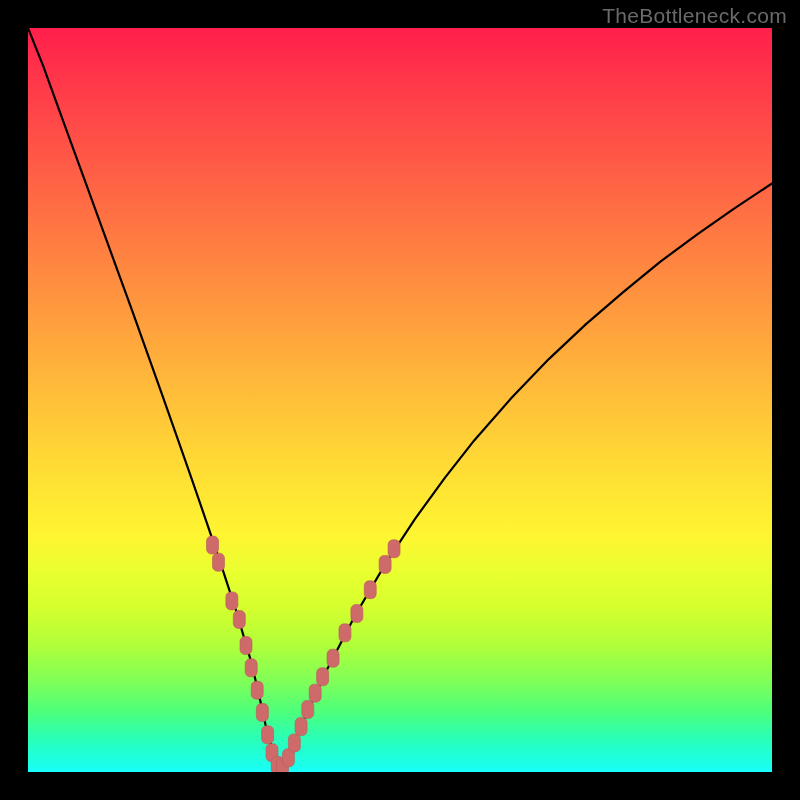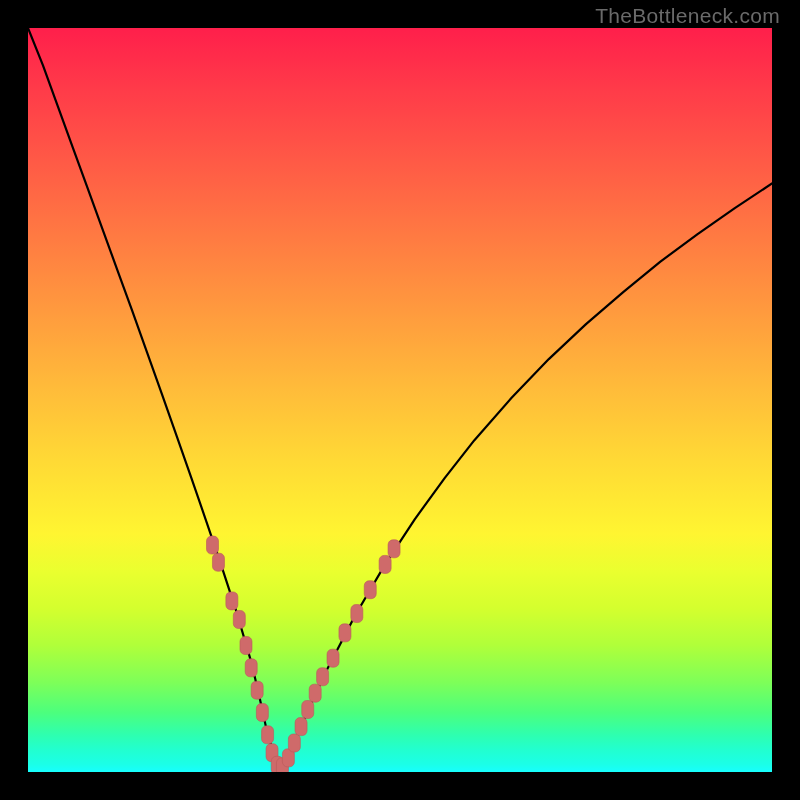--- a/index.html
+++ b/index.html
@@ -11,20 +11,21 @@
     background: #000;
     font-family: Arial, Helvetica, sans-serif;
   }
   .frame {
     position: absolute;
     top: 0;
     left: 0;
     width: 792px;
     height: 800px;
     background: #000;
+    padding-left: 7px;
   }
   .plot {
     position: absolute;
     top: 28px;
     left: 28px;
     width: 744px;
     height: 744px;
     overflow: hidden;
   }
   .gradient {

